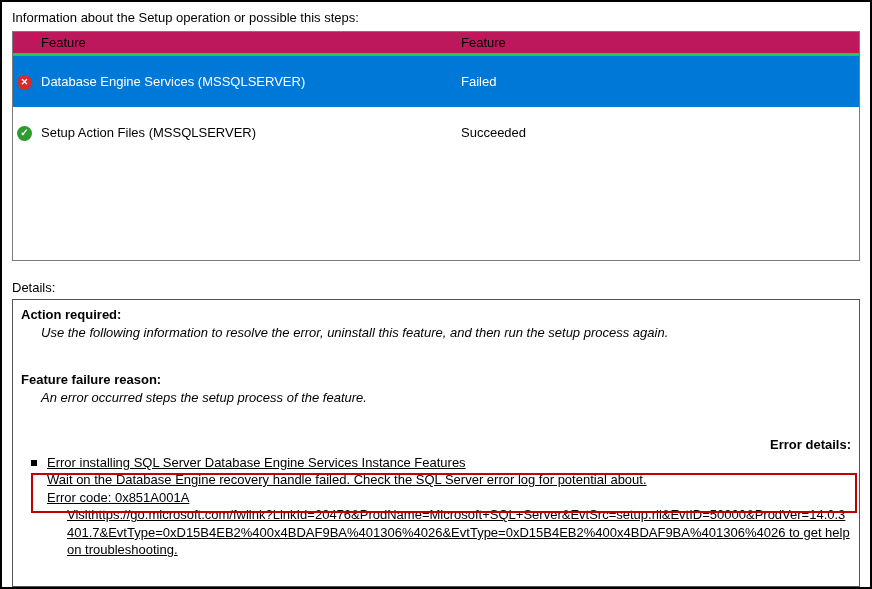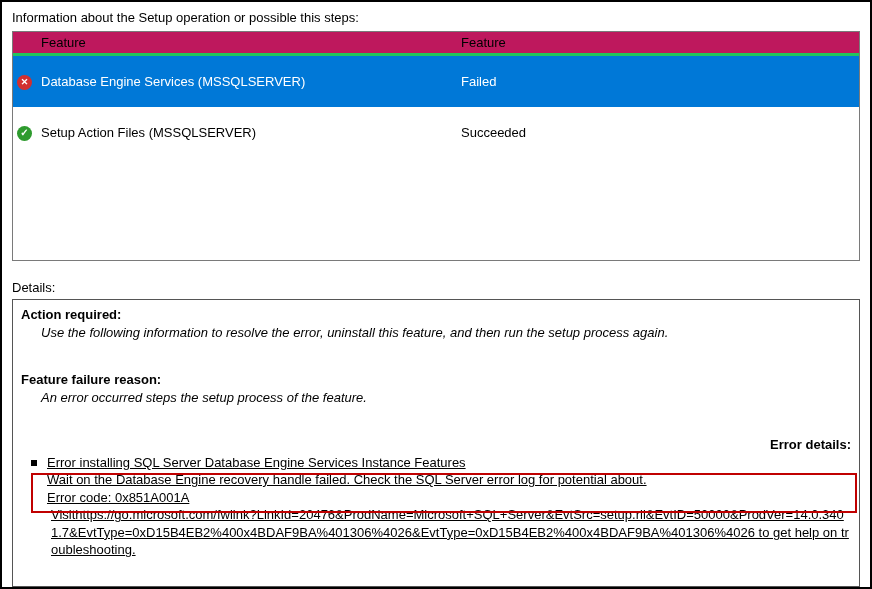--- a/index.html
+++ b/index.html
@@ -138,19 +138,19 @@
     <div class="indent">An error occurred steps the setup process of the feature.</div>
 
     <div class="section-head" style="margin-top:30px;text-align:right;">Error details:</div>
 
     <div class="err-bullet">
       <div class="sq"></div>
       <div style="flex:1;text-decoration:underline;">
         <div>Error installing SQL Server Database Engine Services Instance Features</div>
         <div>Wait on the Database Engine recovery handle failed. Check the SQL Server error log for potential about.</div>
         <div style="">Error code: 0x851A001A</div>
-        <div style="margin-left:4px; word-break:break-all;">Visithttps://go.microsoft.com/fwlink?LinkId=20476&amp;ProdName=Microsoft+SQL+Server&amp;EvtSrc=setup.rll&amp;EvtID=50000&amp;ProdVer=14.0.3401.7&amp;EvtType=0xD15B4EB2%400x4BDAF9BA%401306%4026&amp;EvtType=0xD15B4EB2%400x4BDAF9BA%401306%4026 to get help on troubleshooting.</div>
+        <div style="margin-left:20px; word-break:break-all;">Visithttps://go.microsoft.com/fwlink?LinkId=20476&amp;ProdName=Microsoft+SQL+Server&amp;EvtSrc=setup.rll&amp;EvtID=50000&amp;ProdVer=14.0.3401.7&amp;EvtType=0xD15B4EB2%400x4BDAF9BA%401306%4026&amp;EvtType=0xD15B4EB2%400x4BDAF9BA%401306%4026 to get help on troubleshooting.</div>
       </div>
     </div>
   </div>
 </div>
 
 <div class="red-callout"></div>
 
 </body></html>

